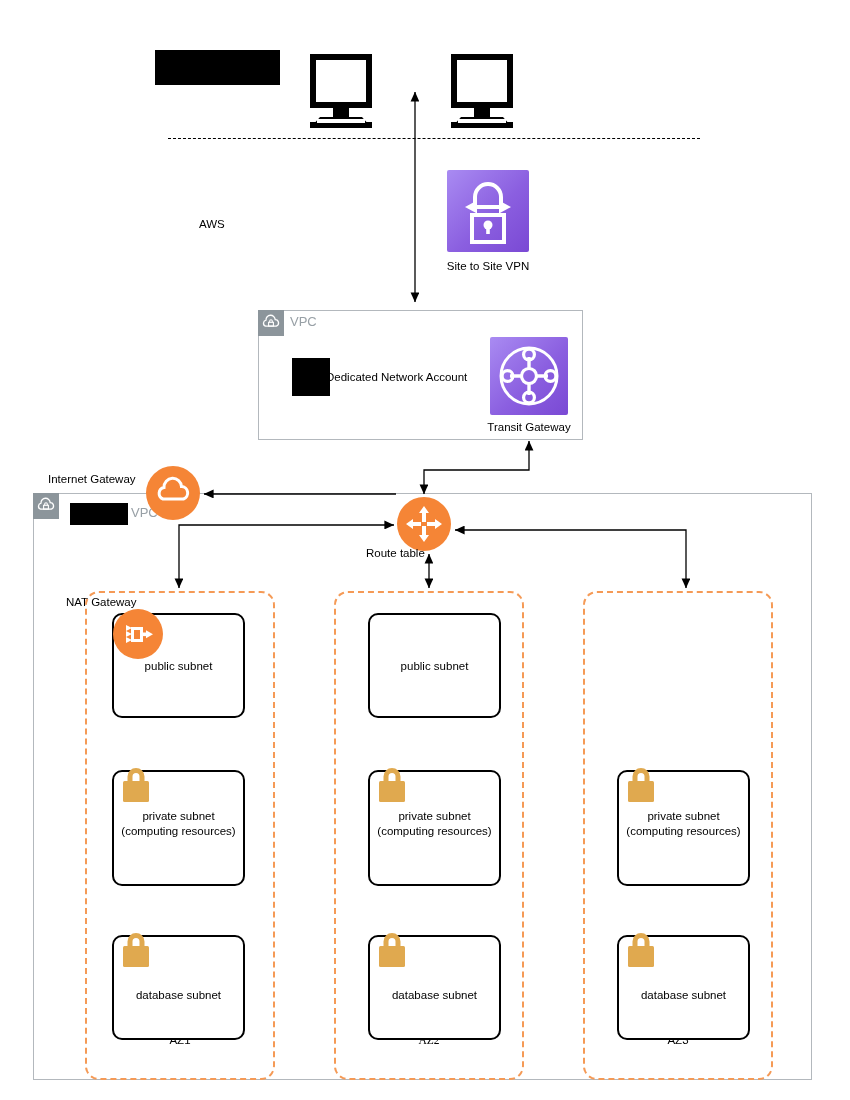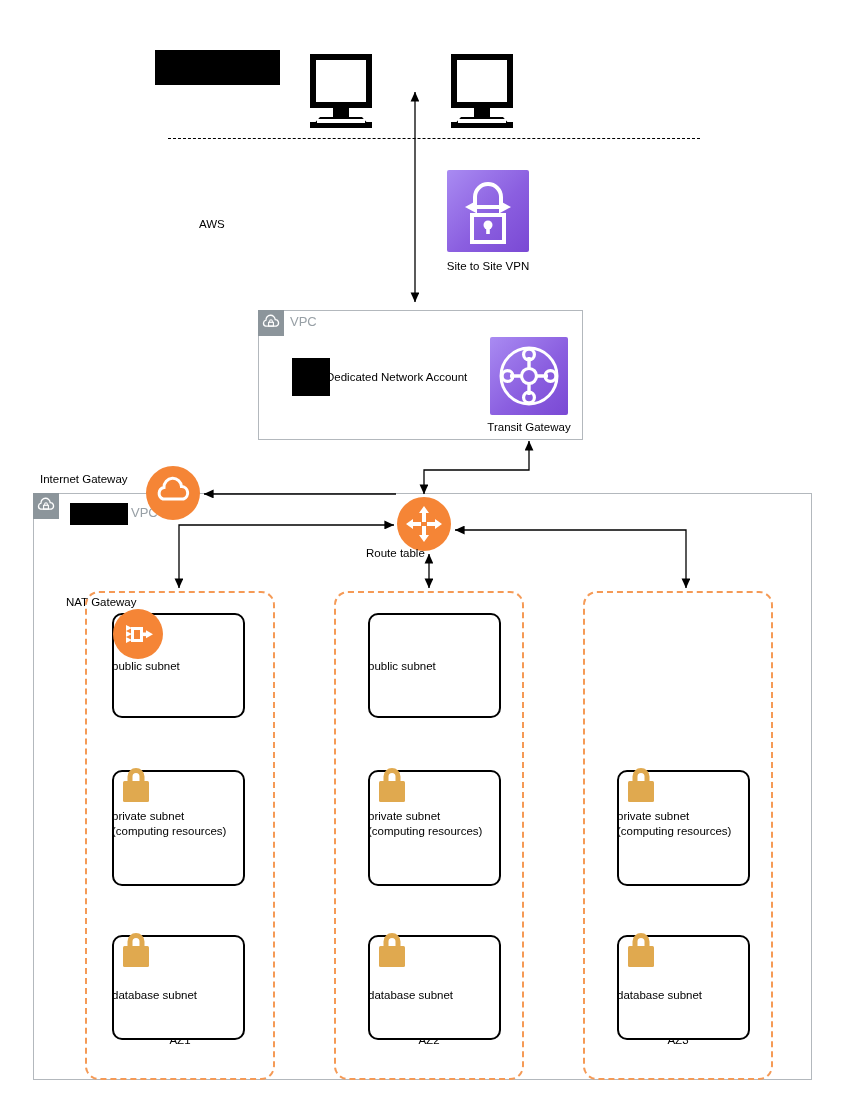--- a/index.html
+++ b/index.html
@@ -121,21 +121,21 @@
     position: absolute;
     border: 2px solid #000000;
     border-radius: 10px;
     box-sizing: border-box;
     background: #ffffff;
   }
   .subnet-text {
     position: absolute;
     left: 0;
     width: 100%;
-    text-align: left;
+    text-align: center;
     font-size: 11.5px;
     color: #000;
     white-space: pre-line;
     line-height: 1.3;
   }
 
   
   .lock-icon { position: absolute; }
 
   
@@ -228,21 +228,21 @@
   <div class="vpc-badge" style="left:33px; top:493px;">
     <svg width="20" height="20" viewBox="0 0 20 20">
       <path d="M4.5 13.2 A3.2 3.2 0 0 1 5 7.1 A4.6 4.6 0 0 1 14.2 6.6 A3.4 3.4 0 0 1 15.3 13.2 Z" fill="none" stroke="#fff" stroke-width="1.3"></path>
       <rect x="7.6" y="9.3" width="4.8" height="3.8" fill="none" stroke="#fff" stroke-width="1.1"></rect>
       <path d="M8.7 9.3 L8.7 8.1 A1.3 1.3 0 0 1 11.3 8.1 L11.3 9.3" fill="none" stroke="#fff" stroke-width="1.1"></path>
     </svg>
   </div>
   <div class="redact" style="left:70px; top:503px; width:58px; height:22px;"></div>
   <div class="vpc-title" style="left:131px; top:505px;">VPC</div>
 
-  <div class="lbl" style="left:40px; top:472px;">Internet Gateway</div>
+  <div class="lbl" style="left:48px; top:472px;">Internet Gateway</div>
   <div class="circ" style="left:146px; top:466px; width:54px; height:54px;">
     <svg width="40" height="40" viewBox="0 0 40 40">
       <path d="M10 26 A6 6 0 0 1 11 14.5 A8.6 8.6 0 0 1 28.5 13.6 A6.4 6.4 0 0 1 30.5 26 Z" fill="none" stroke="#fff" stroke-width="3"></path>
     </svg>
   </div>
 
   <div class="circ" style="left:397px; top:497px; width:54px; height:54px;">
     <svg width="44" height="44" viewBox="0 0 44 44">
       <path d="M22 4 L27 11 L24 11 L24 20 L20 20 L20 11 L17 11 Z" fill="#fff"></path>
       <path d="M22 40 L17 33 L20 33 L20 24 L24 24 L24 33 L27 33 Z" fill="#fff"></path>
@@ -288,21 +288,21 @@
   <div class="lock-icon" style="left:118px; top:929px; width:36px; height:42px;">
     <svg width="36" height="42" viewBox="0 0 36 42">
       <path d="M9.5 18 L9.5 12.5 A8.5 8.5 0 0 1 26.5 12.5 L26.5 18
                L21.5 18 L21.5 12.5 A3.5 3.5 0 0 0 14.5 12.5 L14.5 18 Z" fill="#e0a94f"></path>
       <rect x="5" y="17" width="26" height="21" rx="1.5" fill="#e0a94f"></rect>
     </svg>
   </div>
   <div class="subnet-text" style="left:112px; top:988px; width:133px;">database subnet</div>
 
   <div class="az-box" style="left:334px; top:591px; width:190px; height:489px;"></div>
-  <div class="az-label" style="left:334px; top:1034px; width:190px;">AZ2</div>
+  <div class="az-label" style="left:334px; top:1034px; width:190px;font-family:Liberation Serif, serif;">AZ2</div>
 
   <div class="subnet-box" style="left:368px; top:613px; width:133px; height:105px;"></div>
   <div class="subnet-text" style="left:368px; top:659px; width:133px;">public subnet</div>
 
   <div class="subnet-box" style="left:368px; top:770px; width:133px; height:116px;"></div>
   <div class="lock-icon" style="left:374px; top:764px; width:36px; height:42px;">
     <svg width="36" height="42" viewBox="0 0 36 42">
       <path d="M9.5 18 L9.5 12.5 A8.5 8.5 0 0 1 26.5 12.5 L26.5 18
                L21.5 18 L21.5 12.5 A3.5 3.5 0 0 0 14.5 12.5 L14.5 18 Z" fill="#e0a94f"></path>
       <rect x="5" y="17" width="26" height="21" rx="1.5" fill="#e0a94f"></rect>

